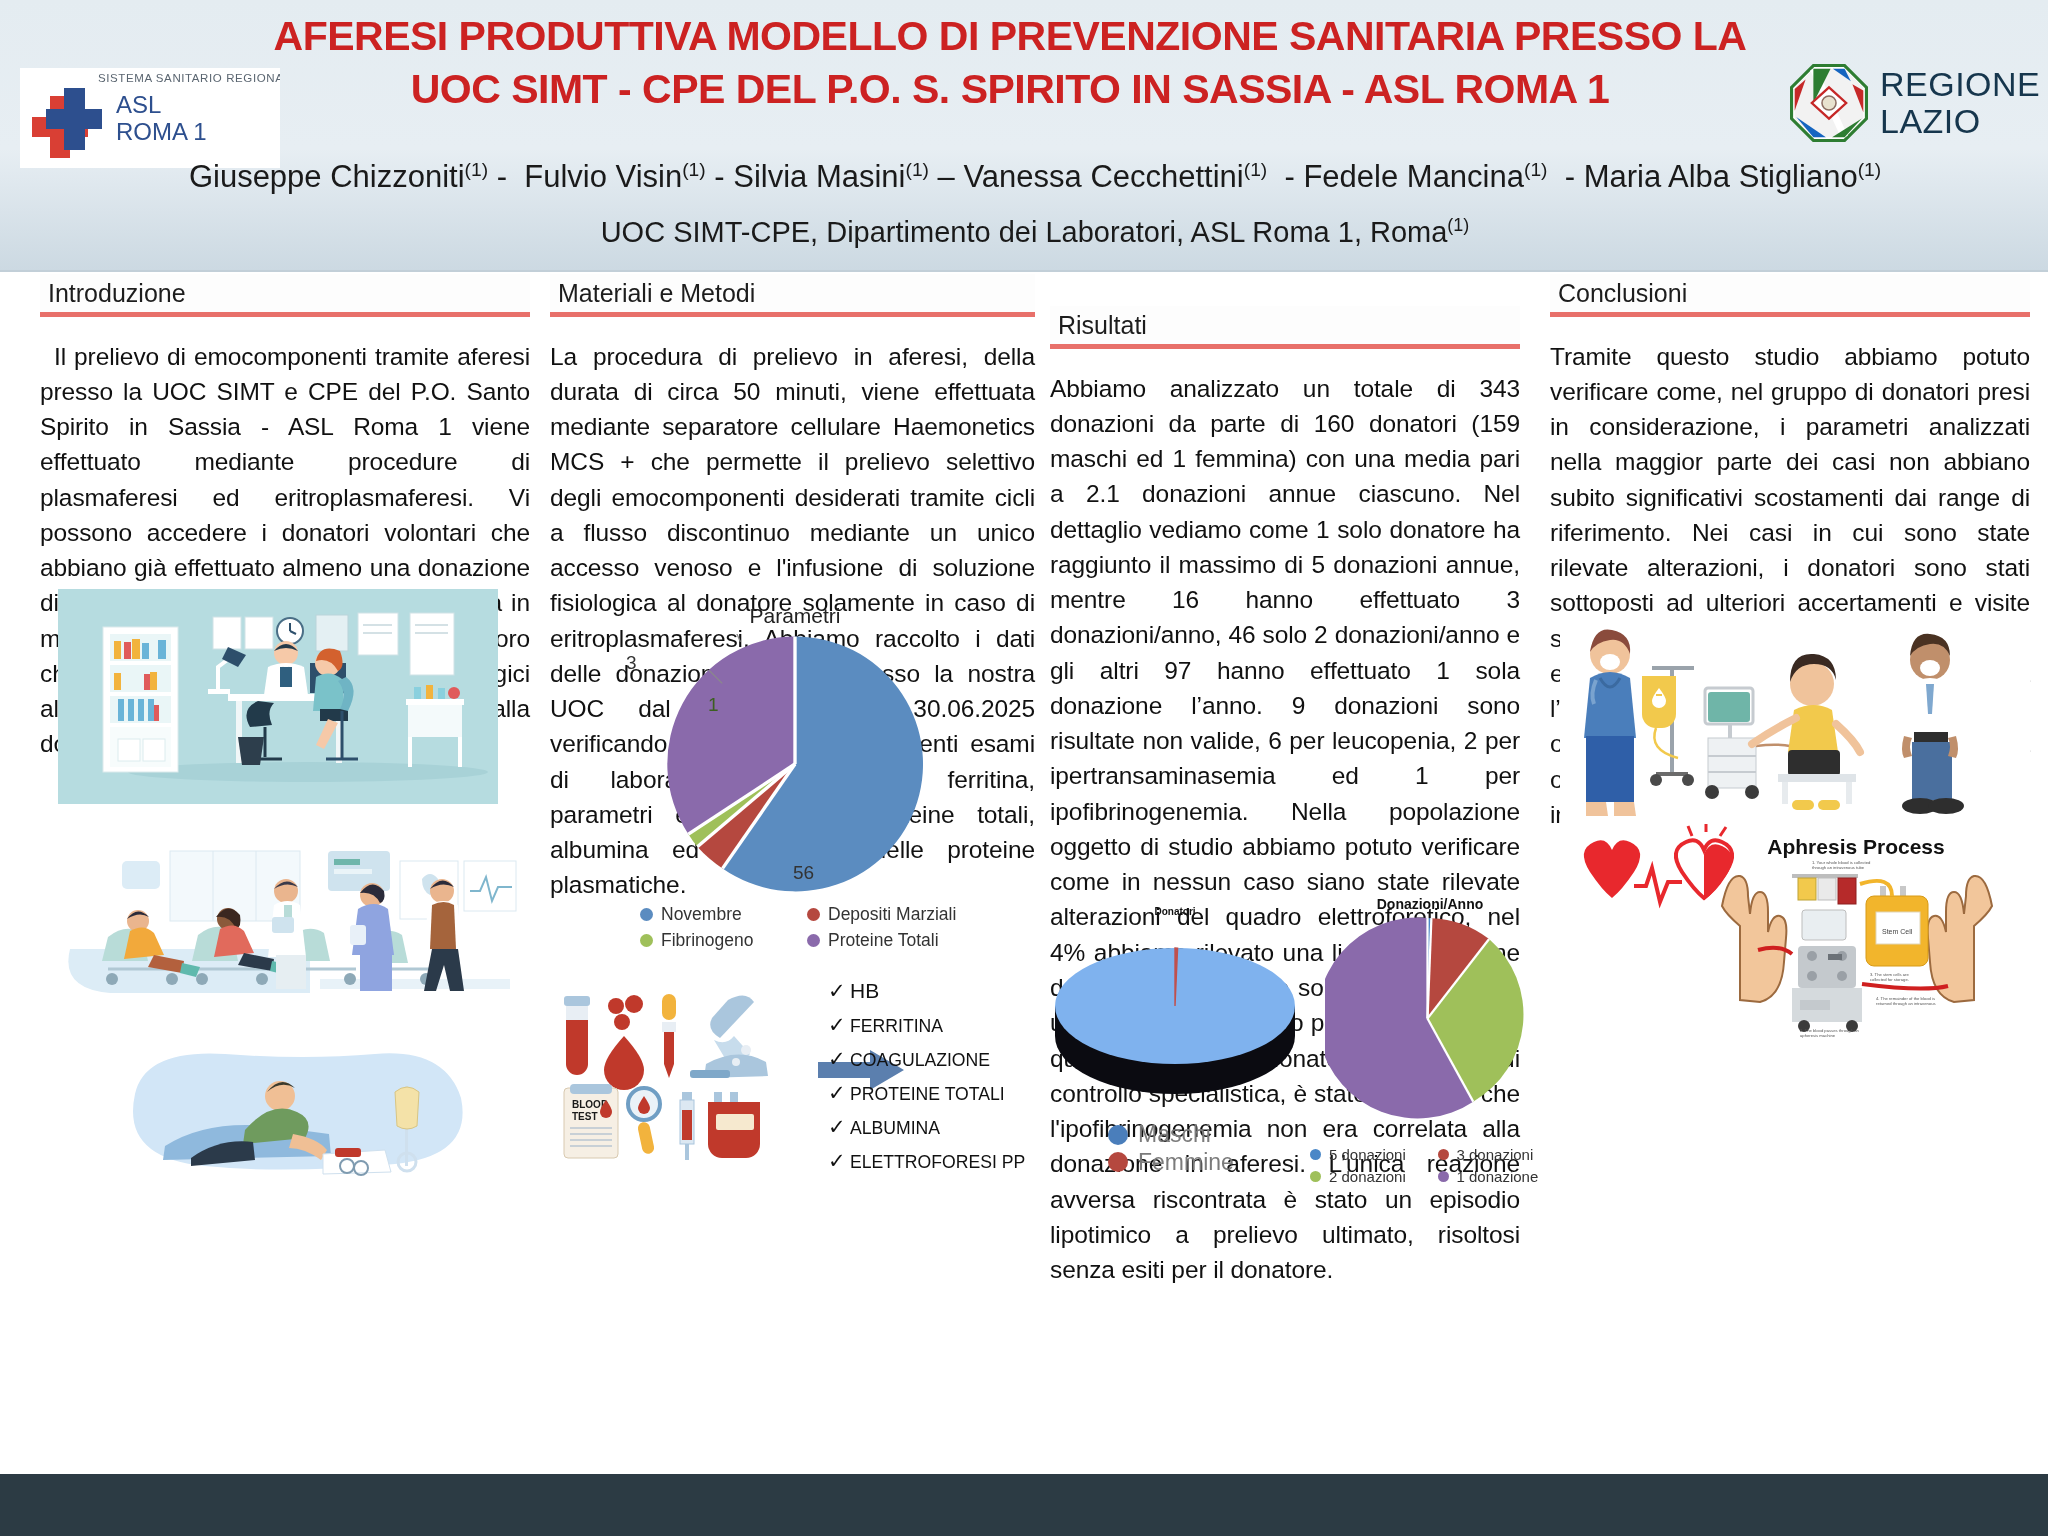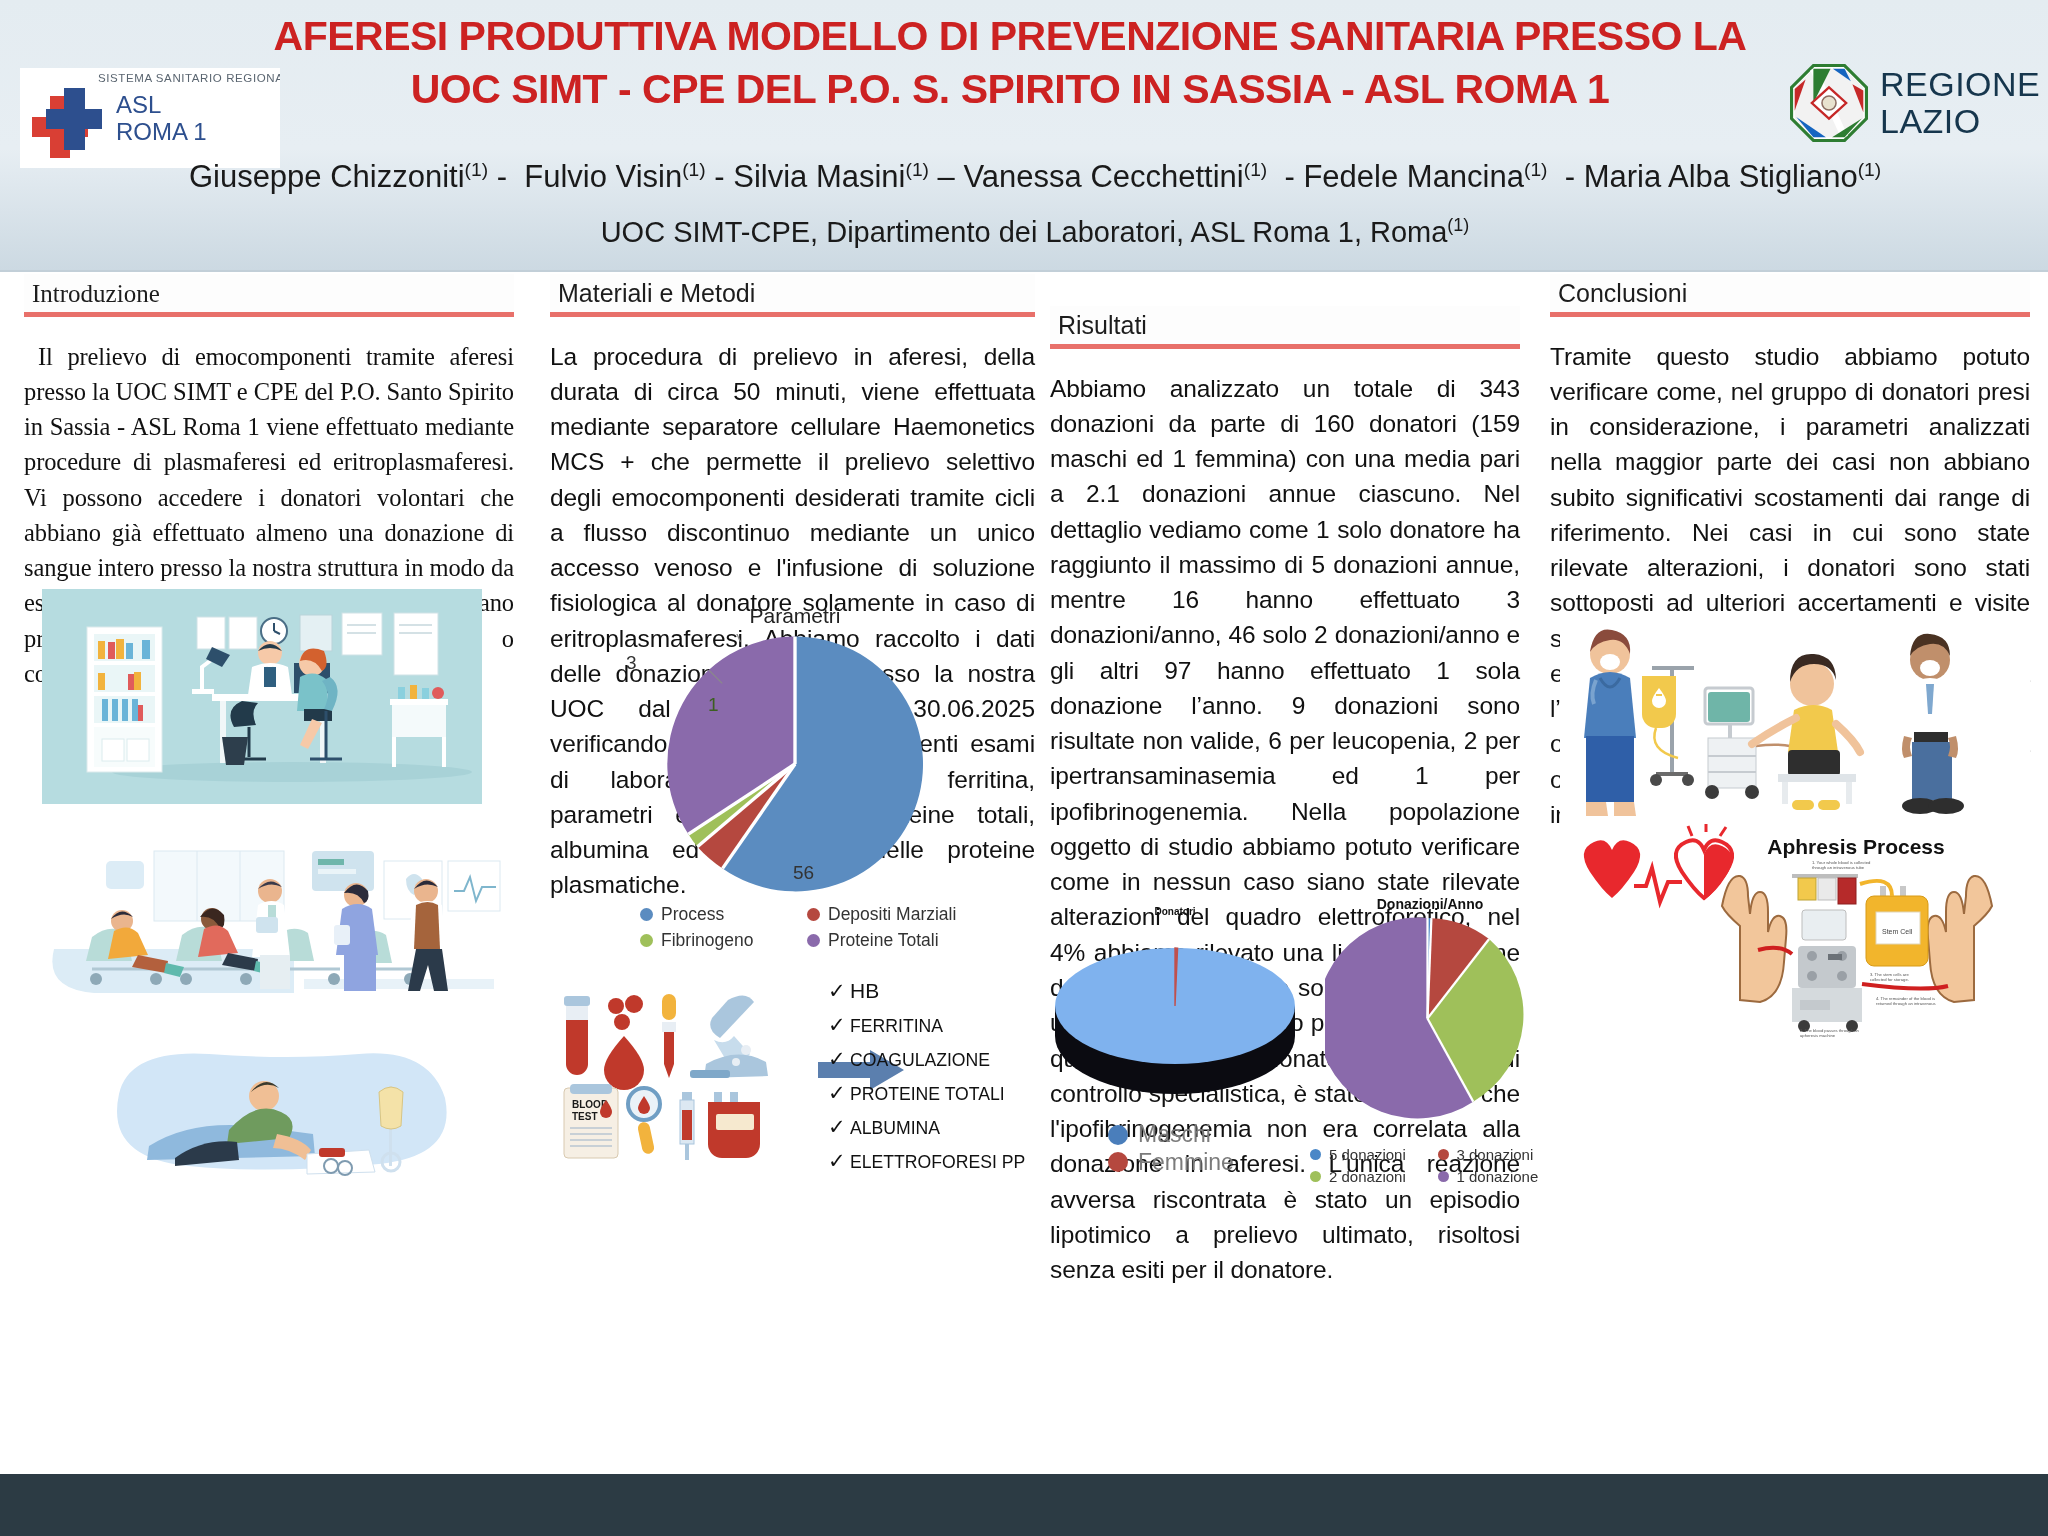--- a/index.html
+++ b/index.html
@@ -73,21 +73,21 @@
   #lazio-logo { position: absolute; left: 1790px; top: 58px; width: 240px; height: 96px; }
   #lazio-mark { position: absolute; left: 0; top: 6px; width: 78px; height: 78px; }
   #lazio-text {
     position: absolute; left: 90px; top: 8px;
     font-size: 34px; color: #16364d; line-height: 1.08; letter-spacing: 0.5px;
   }
 
   
   #columns { position: absolute; left: 0; top: 274px; width: 2048px; height: 1200px; }
   .col { position: absolute; top: 0; }
-  #col1 { left: 24px;   width: 490px; font-family: Liberation Serif, serif; }
+  #col1 { left: 40px;   width: 490px; }
   #col2 { left: 550px;  width: 485px; }
   #col3 { left: 1050px; width: 470px; margin-top: 32px; }
   #col4 { left: 1550px; width: 480px; }
 
   .sec-head {
     font-size: 25px; color: #1d1d1d; padding: 6px 4px 4px 8px;
     border-bottom: 5px solid #e8706a; background: #fdfdfd; line-height: 1.1;
   }
   .body-text {
     margin-top: 22px; font-size: 24.5px; line-height: 1.44;
@@ -436,21 +436,21 @@
         <line x1="44" y1="38" x2="34" y2="28" stroke="#8a8a8a" stroke-width="1"></line>
         <line x1="58" y1="6" x2="50" y2="-12" stroke="#8a8a8a" stroke-width="1"></line>
       </svg>
       <div class="param-val" style="left:56px; top:48px;">3</div>
       <div class="param-val" style="left:138px; top:90px; color:#3c5f20;">1</div>
       <div class="param-val" style="left:223px; top:258px;">56</div>
 
       <div id="param-legend">
         <div class="lg">
           <span class="dot" style="background:#5b8cc0"></span>
-          <span>Process</span>
+          <span>Novembre</span>
         </div>
         <div class="lg">
           <span class="dot" style="background:#b5483f"></span>
           <span>Depositi Marziali</span>
         </div>
         <div class="lg">
           <span class="dot" style="background:#9fc05a"></span>
           <span>Fibrinogeno</span>
         </div>
         <div class="lg">

